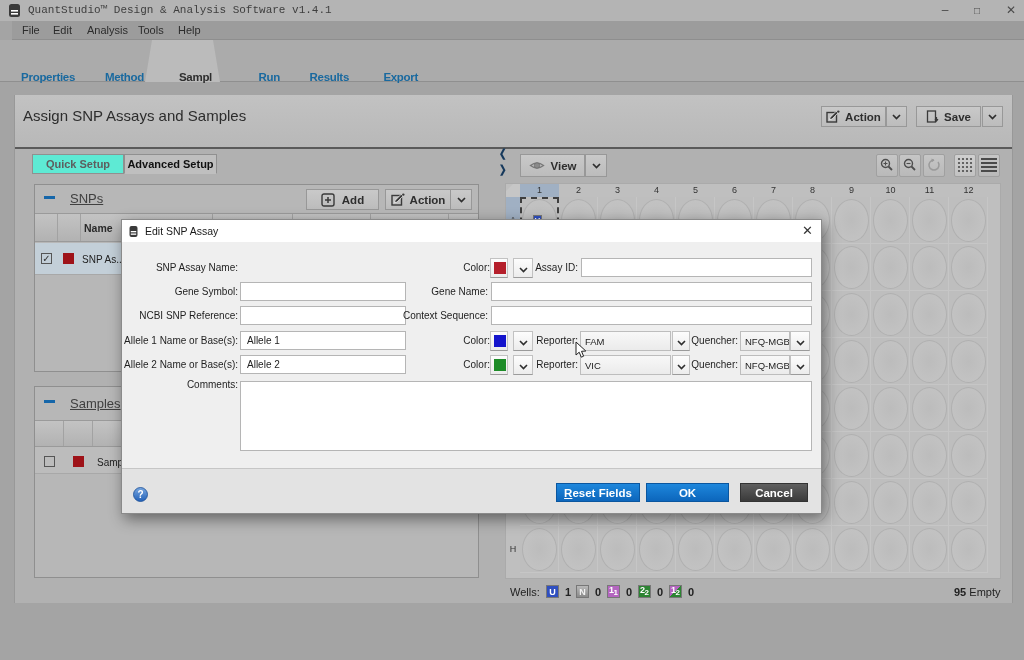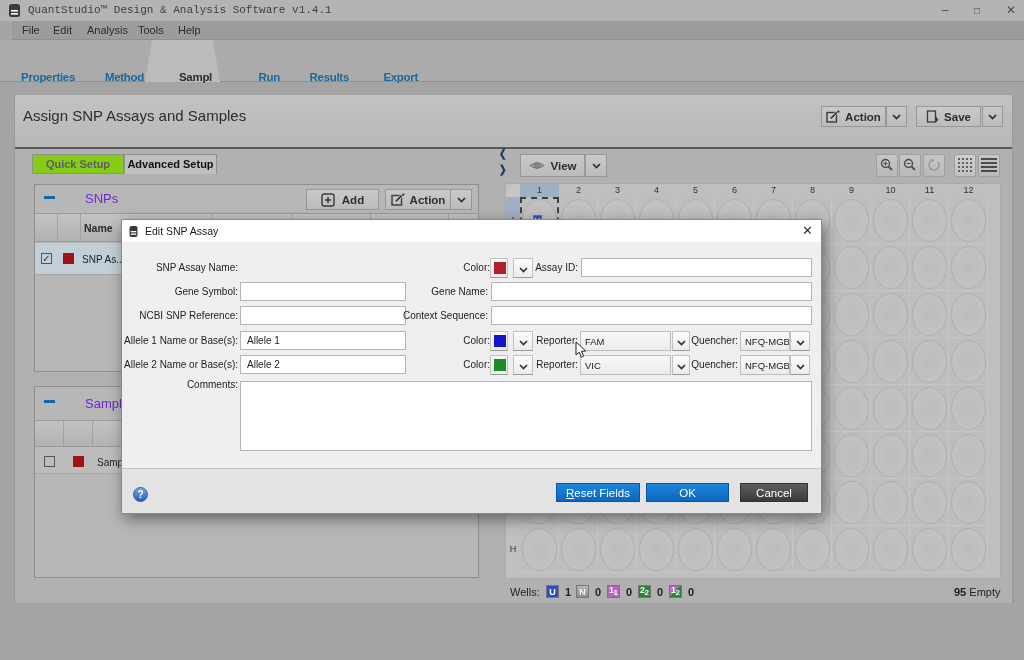--- a/index.html
+++ b/index.html
@@ -28,21 +28,21 @@
 #cardheader .htitle { position:absolute; left:8px; top:12px; font-size:15px; color:#2d2d2d; }
 .toolbtn { position:absolute; height:21px; background:linear-gradient(#c9c9c9,#bcbcbc); border:1px solid #989898; font-size:11.5px; font-weight:bold; color:#2e2e2e; }
 .tb-main { display:flex; align-items:center; justify-content:center; }
 .tb-arrow { text-align:center; line-height:19px; font-size:10px; }
 
 
 .ltab { position:absolute; top:59px; height:20px; border:1px solid #909090; font-size:11.5px; text-align:center; line-height:19px; }
 #snpsbox, .samplesbox { position:absolute; left:19px; width:445px; background:#b7b7b7; border:1px solid #8f8f8f; }
 .secheader { position:absolute; left:0; top:0; width:100%; height:28px; }
 .minus { position:absolute; left:9px; top:11px; width:11px; height:3px; background:#1566a9; }
-.sectitle { position:absolute; left:50px; top:6px; font-size:13px; color:#6d28d9; }
+.sectitle { position:absolute; left:35px; top:6px; font-size:13px; color:#404040;text-decoration:underline; }
 .thead { position:absolute; left:0; width:100%; background:linear-gradient(#c3c3c3,#b2b2b2); border-top:1px solid #9a9a9a; border-bottom:1px solid #9a9a9a; }
 .tcol { position:absolute; top:0; height:100%; border-right:1px solid #a2a2a2; }
 .trow { position:absolute; left:0; width:100%; }
 .cbx { position:absolute; width:11px; height:11px; border:1px solid #555; background:transparent; font-size:10px; line-height:10px; text-align:center; color:#333; }
 .redsq { position:absolute; width:11px; height:11px; background:#9e1218; }
 .rowtext { position:absolute; font-size:10px; color:#222; }
 
 
 .bluechev { position:absolute; color:#16395c; font-size:9px; font-weight:bold; transform:scaleY(1.2); }
 .icobtn { position:absolute; top:154px; width:22px; height:23px; background:linear-gradient(#c6c6c6,#b9b9b9); border:1px solid #a0a0a0; border-radius:2px; }
@@ -64,21 +64,21 @@
 #dlgtitle { position:absolute; left:0; top:0; width:699px; height:22px; background:#fff; }
 #dlgtitle .dtext { position:absolute; left:23px; top:5px; font-size:10.5px; font-weight:normal; color:#1a1a1a; }
 #dlgclose { position:absolute; right:8px; top:3px; font-size:13px; color:#333; }
 .dlabel { position:absolute; font-size:10px; color:#1e1e1e; text-align:right; white-space:nowrap; }
 .dinput { position:absolute; height:19px; background:#fff; border:1px solid #b5b5b5; font-size:10px; color:#222; line-height:17px; padding-left:6px; }
 .swatch { position:absolute; width:18px; height:20px; background:linear-gradient(#fdfdfd,#ececec); border:1px solid #c2c2c2; border-bottom-color:#9b9b9b; }
 .swatch i { position:absolute; left:3px; top:3px; width:12px; height:12px; }
 .ddbtn { position:absolute; width:20px; height:20px; background:linear-gradient(#fdfdfd,#ececec); border:1px solid #c2c2c2; border-bottom-color:#9b9b9b; text-align:center; }
 .combo { position:absolute; height:20px; background:linear-gradient(#f8f8f8,#ebebeb); border:1px solid #bdbdbd; font-size:9.5px; color:#222; line-height:19px; padding-left:4px; white-space:nowrap; overflow:hidden; }
 #dlgfooter { position:absolute; left:0; top:248px; width:699px; height:45px; background:#e3e3e3; border-top:1px solid #c6c6c6; }
-.dlgbtn { position:absolute; top:14px; height:19px; color:#fff; font-size:11.5px; font-weight:normal; text-align:center; line-height:18px; }
+.dlgbtn { position:absolute; top:14px; height:19px; color:#fff; font-size:11.5px; font-weight:bold; text-align:center; line-height:18px; }
 .bluebtn { background:linear-gradient(#1e87dc,#0c66bc); border:1px solid #0a569f; }
 .graybtn { background:linear-gradient(#5f5f5f,#3a3a3a); border:1px solid #333; }
 </style>
 </head>
 <body>
 <div id="app">
 
   <div class="abs" id="titlebar">
     <svg class="abs" style="left:8px;top:4px" width="13" height="13" viewBox="0 0 13 13">
         <rect x="1" y="0" width="11" height="13" rx="2.5" fill="#3a3a3a"></rect>
@@ -122,21 +122,21 @@
           </svg></div>
       <div class="toolbtn tb-main" style="left:901px;top:11px;width:65px"><svg width="13" height="13" viewBox="0 0 13 13" style="margin-right:5px">
             <rect x="1.5" y="1" width="8" height="11" fill="none" stroke="#3a3a3a" stroke-width="1.3"></rect>
             <path d="M10.5 7 L10.5 10.5 M9 9.2 L10.5 11 L12 9.2" stroke="#3a3a3a" stroke-width="1.2" fill="none"></path>
           </svg>Save</div>
       <div class="toolbtn tb-arrow" style="left:967px;top:11px;width:21px"><svg width="9" height="6" viewBox="0 0 9 6">
             <path d="M1 1 L4.5 4.5 L8 1" fill="none" stroke="#2e2e2e" stroke-width="1.7"></path>
           </svg></div>
     </div>
 
-    <div class="ltab" style="left:17px;width:92px;background:#84cc16;color:#5e5e5e;font-weight:bold;font-size:11px">Quick Setup</div>
+    <div class="ltab" style="left:17px;width:92px;background:#5eead4;color:#5e5e5e;font-weight:bold;font-size:11px">Quick Setup</div>
     <div class="ltab" style="left:109px;width:93px;background:#bfbfbf;color:#111;font-weight:bold;font-size:11px;border-bottom-color:#bfbfbf">Advanced Setup</div>
 
     <div id="snpsbox" style="top:89px;height:188px">
       <div class="secheader">
         <div class="minus"></div>
           <span class="sectitle">SNPs</span>
         <div class="toolbtn tb-main" style="left:271px;top:4px;width:73px"><svg width="14" height="14" viewBox="0 0 14 14" style="margin-right:7px">
               <rect x="1" y="1" width="12" height="12" rx="2" fill="none" stroke="#3a3a3a" stroke-width="1.4"></rect>
               <path d="M7 4 L7 10 M4 7 L10 7" stroke="#3a3a3a" stroke-width="1.5"></path>
             </svg>Add</div>

